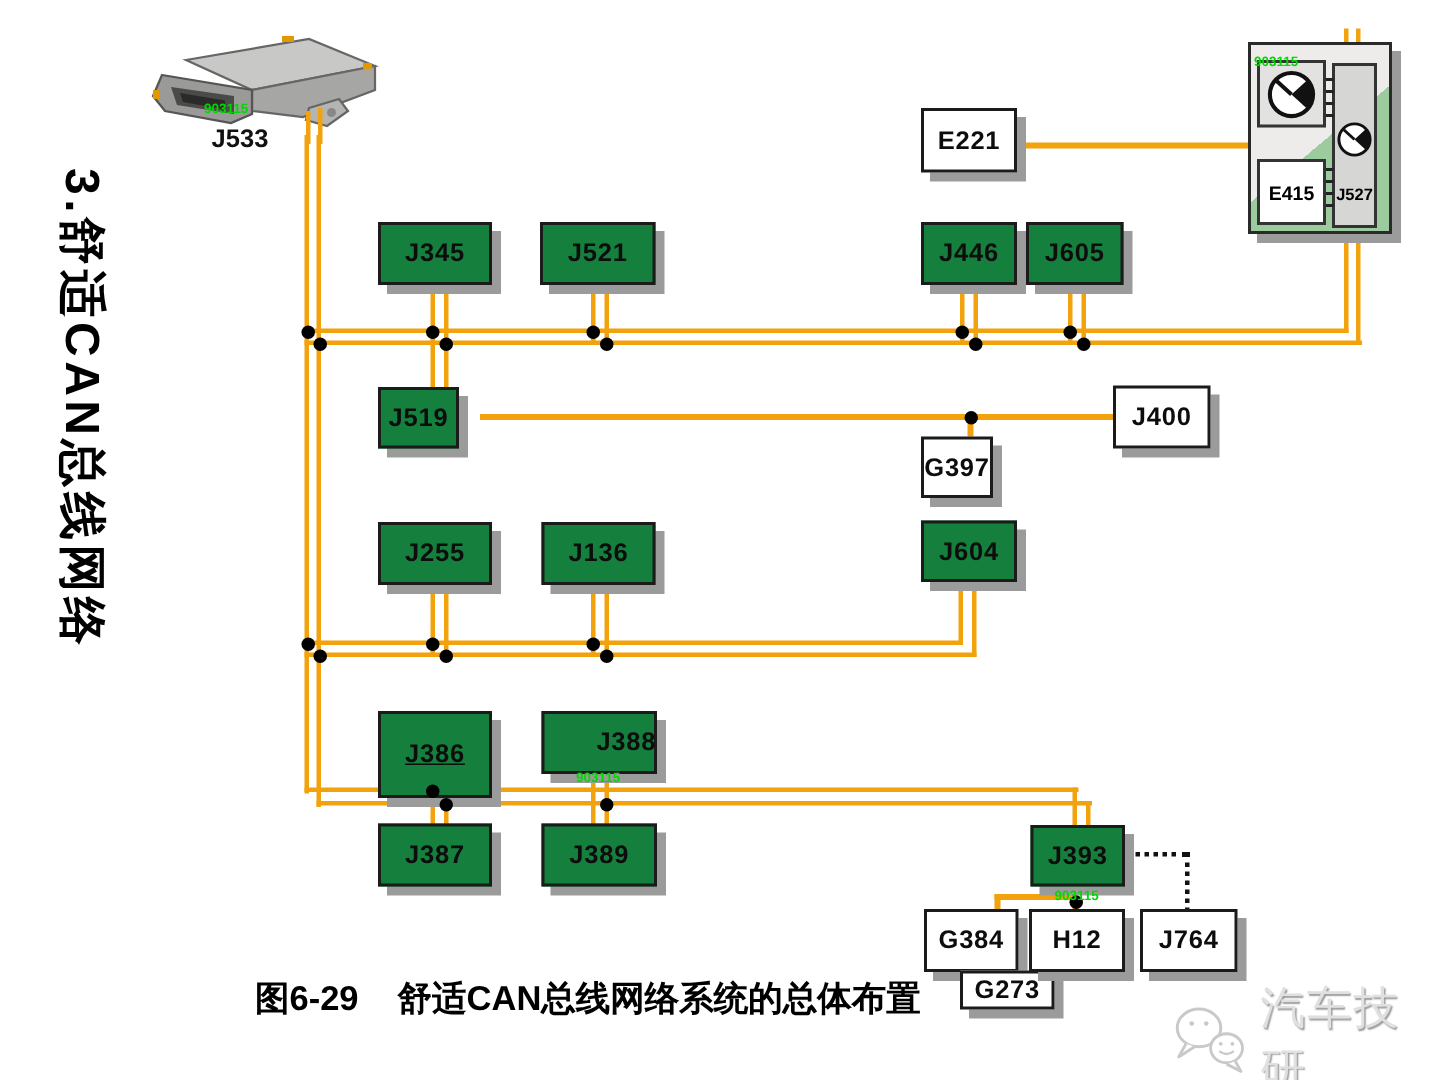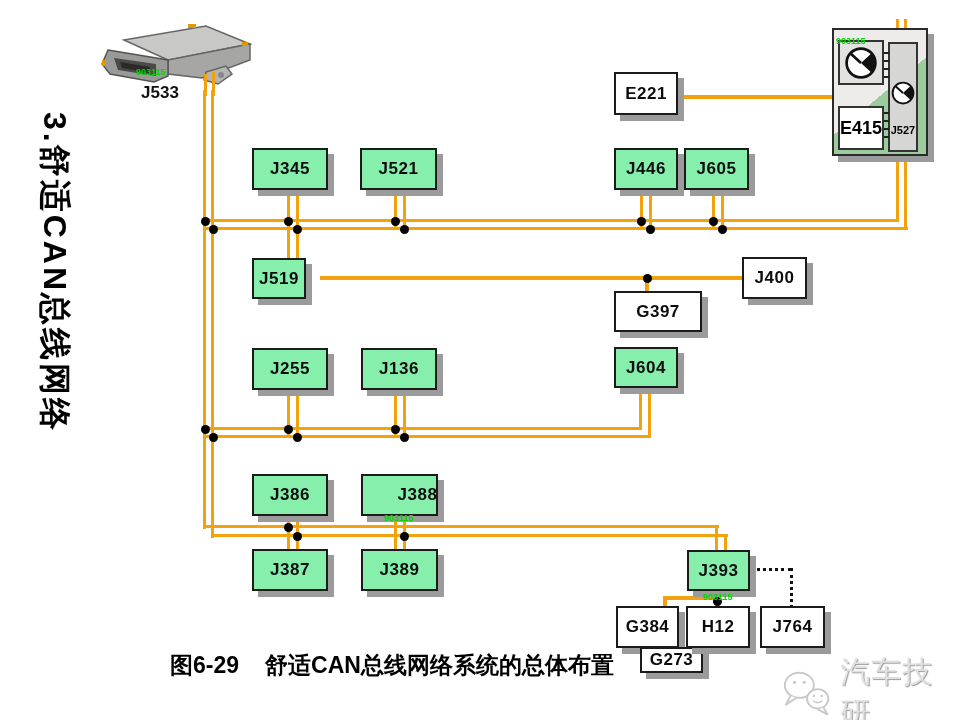--- a/index.html
+++ b/index.html
@@ -9,21 +9,21 @@
   }
   .side-title{
     position:absolute;left:76px;top:112px;transform:rotate(90deg);transform-origin:0 0;
     font-size:32px;font-weight:bold;color:#000;white-space:nowrap;letter-spacing:3px;
   }
   .box{
     position:absolute;box-sizing:border-box;border:2px solid #1b1b1b;
     box-shadow:6px 6px 0 #9b9b9b;display:flex;align-items:center;justify-content:center;
     font-weight:bold;font-size:17px;color:#0d0d0d;z-index:3;letter-spacing:.5px;
   }
-  .green{background:#86efac;}
+  .green{background:#15803d;}
   .white{background:#ffffff;}
   .hl,.vl,.sl-h,.sl-v{position:absolute;background:#F2A20C;z-index:2;}
   .hl{height:3px;} .vl{width:3px;} .sl-h{height:4px;} .sl-v{width:4px;}
   .dash-h{position:absolute;border-top:3px dotted #111;z-index:2;}
   .dash-v{position:absolute;border-left:3px dotted #111;z-index:2;}
   .dot{position:absolute;width:9px;height:9px;border-radius:50%;background:#000;z-index:5;}
   .tag{position:absolute;font-size:9px;font-weight:bold;color:#00d800;z-index:6;white-space:nowrap;}
   .panel{
     position:absolute;left:832px;top:28px;width:96px;height:128px;box-sizing:border-box;
     border:2px solid #2a2a2a;box-shadow:6px 6px 0 #9b9b9b;z-index:3;
@@ -129,44 +129,44 @@
   <div class="dot" style="left:400px;top:532px;"></div>
   <div class="dot" style="left:643px;top:274px;"></div>
   <div class="dot" style="left:713px;top:597px;"></div>
 
   <div class="box green" style="left:252px;top:148px;width:76px;height:42px;">J345</div>
   <div class="box green" style="left:360px;top:148px;width:77px;height:42px;">J521</div>
   <div class="box green" style="left:614px;top:148px;width:64px;height:42px;">J446</div>
   <div class="box green" style="left:684px;top:148px;width:65px;height:42px;">J605</div>
   <div class="box white" style="left:614px;top:72px;width:64px;height:43px;">E221</div>
   <div class="box green" style="left:252px;top:258px;width:54px;height:41px;">J519</div>
-  <div class="box white" style="left:614px;top:291px;width:88px;height:41px;">G397</div>
+  <div class="box white" style="left:614px;top:291px;width:48px;height:41px;">G397</div>
   <div class="box white" style="left:742px;top:257px;width:65px;height:42px;">J400</div>
   <div class="box green" style="left:252px;top:348px;width:76px;height:42px;">J255</div>
   <div class="box green" style="left:361px;top:348px;width:76px;height:42px;">J136</div>
   <div class="box green" style="left:614px;top:347px;width:64px;height:41px;">J604</div>
-  <div class="box green" style="left:252px;top:474px;width:76px;height:42px;">J386</div>
+  <div class="box green" style="left:252px;top:474px;width:76px;height:58px;text-decoration:underline;">J386</div>
   <div class="box green" style="left:361px;top:474px;width:77px;height:42px;padding-left:36px;">J388</div>
   <div class="box green" style="left:252px;top:549px;width:76px;height:42px;">J387</div>
   <div class="box green" style="left:361px;top:549px;width:77px;height:42px;">J389</div>
   <div class="box green" style="left:687px;top:550px;width:63px;height:41px;">J393</div>
   <div class="box white" style="left:616px;top:606px;width:63px;height:42px;">G384</div>
   <div class="box white" style="left:640px;top:647px;width:63px;height:26px;">G273</div>
   <div class="box white" style="left:686px;top:606px;width:64px;height:42px;">H12</div>
   <div class="box white" style="left:760px;top:606px;width:65px;height:42px;">J764</div>
 
   <div class="panel">
     <div class="inner-box" style="left:4px;top:10px;width:46px;height:45px;background:#e2e2e0;">
       <svg width="36" height="36" viewBox="0 0 40 40">
         <circle cx="20" cy="20" r="16" fill="#fff" stroke="#111" stroke-width="3"></circle>
         <path d="M20 20 L32 9 A16 16 0 0 1 32 31 Z" fill="#111"></path>
         <line x1="20" y1="20" x2="9" y2="10" stroke="#111" stroke-width="3"></line>
       </svg>
     </div>
-    <div class="inner-box" style="left:4px;top:76px;width:46px;height:44px;background:#ffffff;font-size:18px;font-weight:bold;">E415</div>
+    <div class="inner-box" style="left:4px;top:76px;width:46px;height:44px;background:#ffffff;font-size:13px;font-weight:bold;">E415</div>
     <div class="inner-box" style="left:54px;top:12px;width:30px;height:110px;background:#d6d6d4;flex-direction:column;justify-content:flex-start;">
       <svg width="26" height="26" viewBox="0 0 40 40" style="margin-top:36px;">
         <circle cx="20" cy="20" r="16" fill="#fff" stroke="#111" stroke-width="3"></circle>
         <path d="M20 20 L32 9 A16 16 0 0 1 32 31 Z" fill="#111"></path>
         <line x1="20" y1="20" x2="9" y2="10" stroke="#111" stroke-width="3"></line>
       </svg>
       <span style="font-size:11px;font-weight:bold;margin-top:18px;">J527</span>
     </div>
   </div>
   <span class="tag" style="left:836px;top:36px;">903115</span>

